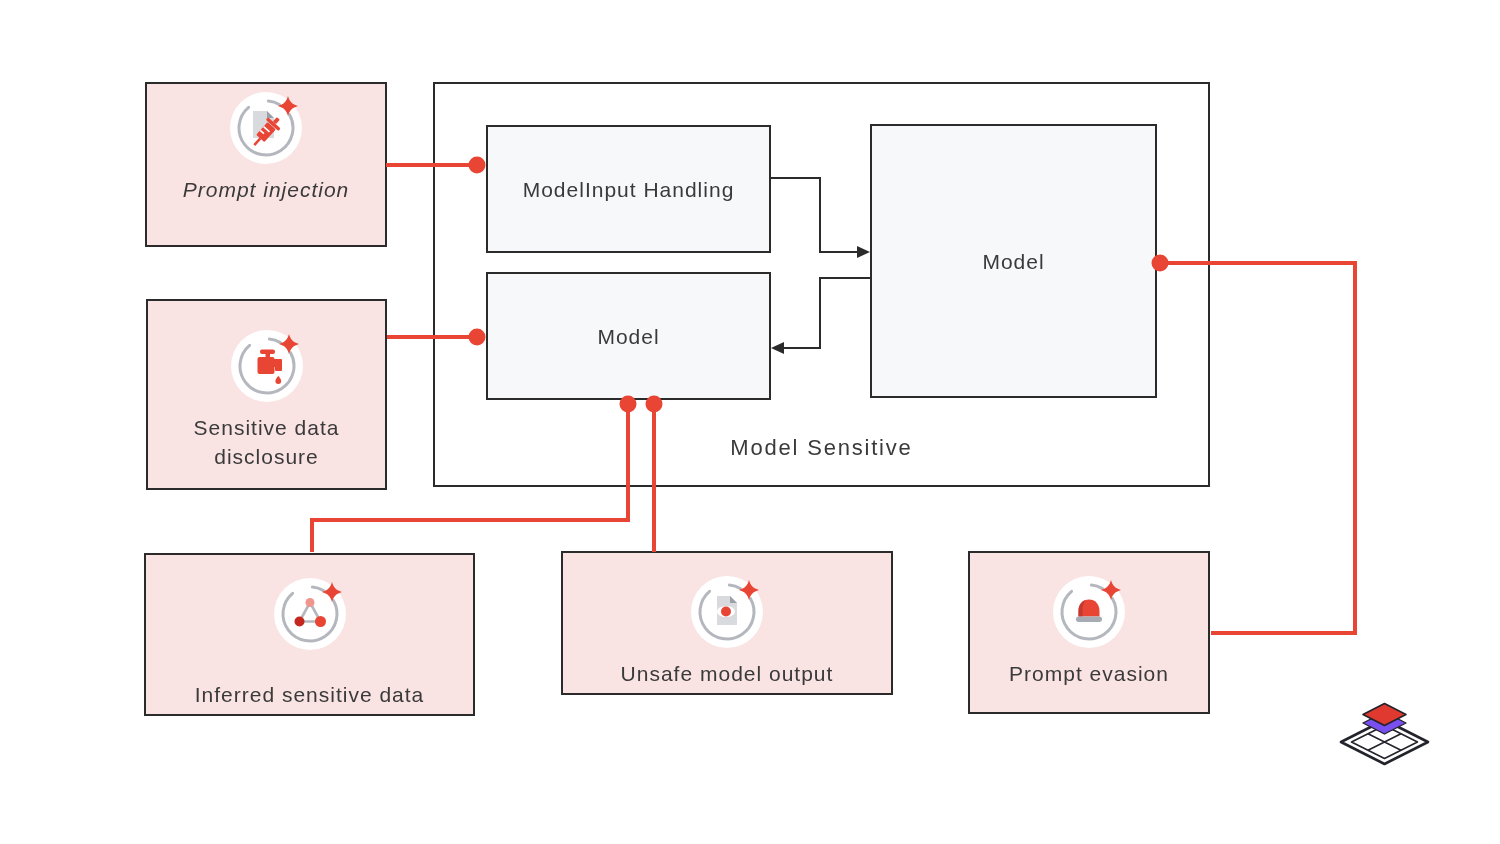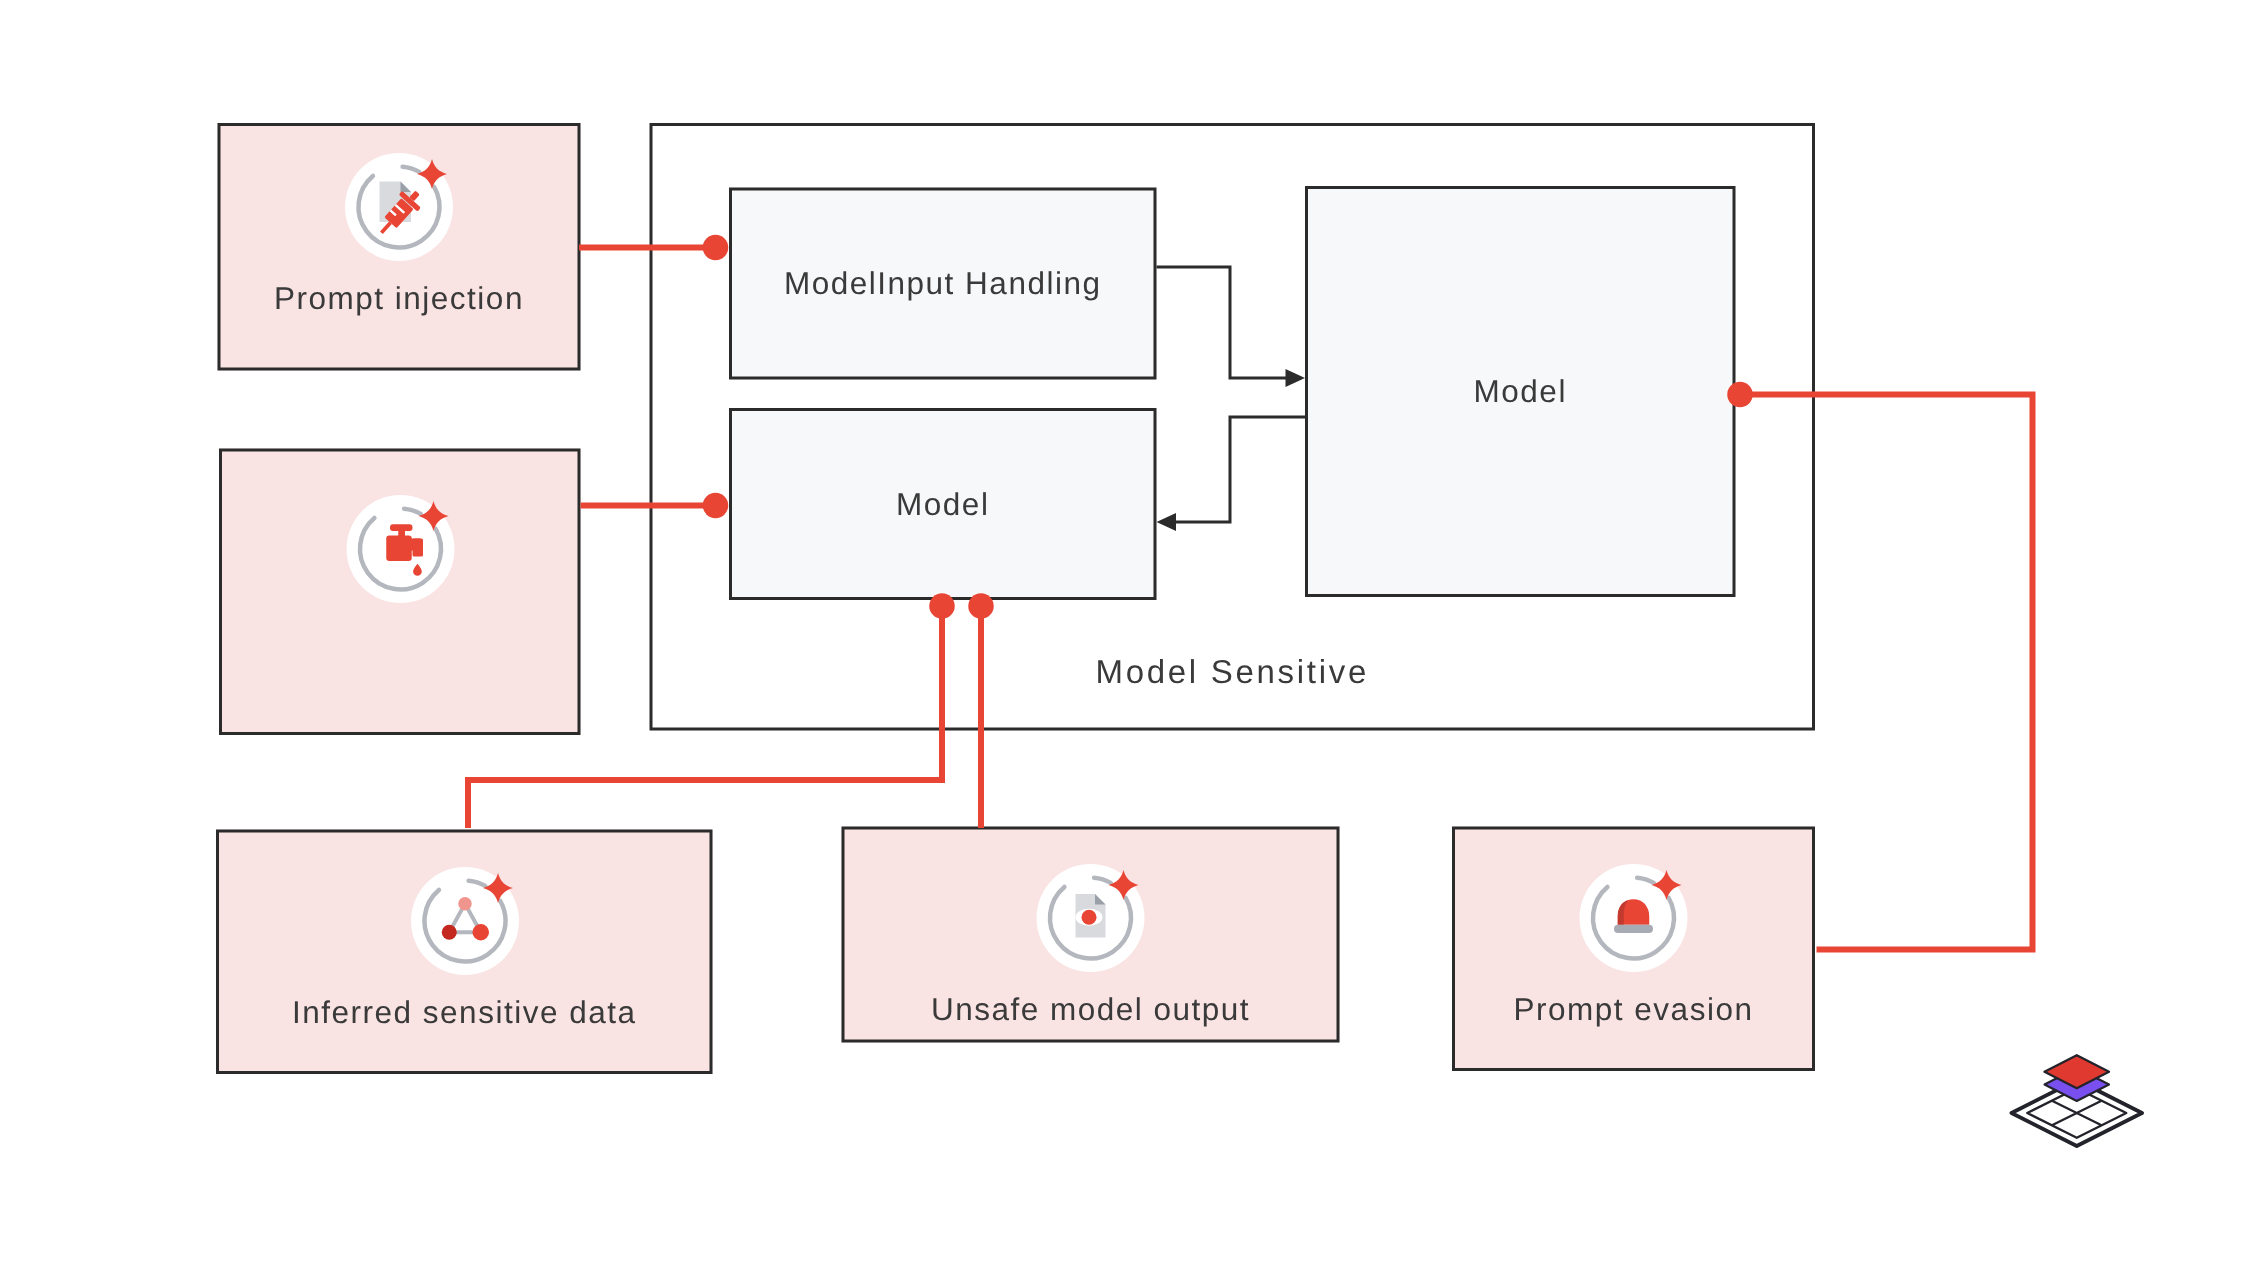--- a/index.html
+++ b/index.html
@@ -35,21 +35,21 @@
   }
   .outer-box{background:transparent;}
   .group-label{
     position:absolute;left:0;right:0;bottom:24px;text-align:center;
     font-size:22px;letter-spacing:1.8px;color:var(--text-dark);
   }
   .threat-label{
     font-size:21px;letter-spacing:1px;line-height:29px;text-align:center;
     padding:0 10px;
   }
-  .pad-a{padding-top:16px;}   
+  .pad-a{padding-top:6px;font-style:italic;}   
   .pad-b{padding-top:27px;}   
   .pad-c{padding-top:21px;}   
   .icon-wrap{margin-bottom:9px;line-height:0;}
   .icon-bg{fill:#ffffff;}
   .icon-arc{stroke:var(--arc-gray);stroke-width:3;fill:none;stroke-linecap:round;}
   .icon-red{fill:var(--accent-red);}
   .icon-doc{fill:var(--doc-gray);}
   .icon-fold{fill:var(--fold-gray);}
   .icon-tri{stroke:var(--arc-gray);stroke-width:2.6;fill:none;stroke-linejoin:round;}
   .connector-layer{position:absolute;left:0;top:0;pointer-events:none;}
@@ -110,23 +110,24 @@
         <path class="icon-arc" d="M40.4 11.1 A27 27 0 0 1 51.5 14.6"></path>
         <rect class="icon-red" x="31" y="21.5" width="15" height="4.5" rx="2"></rect>
         <rect class="icon-red" x="36.5" y="24" width="4.5" height="7"></rect>
         <rect class="icon-red" x="28.5" y="29" width="17" height="17" rx="2"></rect>
         <rect class="icon-red" x="43" y="31" width="9" height="8" rx="1"></rect>
         <rect class="icon-red" x="46" y="31" width="7" height="12" rx="1"></rect>
         <path class="icon-red" d="M49.5 48 C51.2 50.2 52.2 51.6 52.2 53 a2.9 2.9 0 1 1 -5.8 0 c0-1.4 1-2.8 2.8-5 Z"></path>
         <path class="icon-red" d="M60 6 C61.5 11.5 64.5 14.5 70 16 C64.5 17.5 61.5 20.5 60 26 C58.5 20.5 55.5 17.5 50 16 C55.5 14.5 58.5 11.5 60 6 Z"></path>
       </svg>
     </span>
-  </div>
-
-  <div class="box threat-card pad-c" style="left:144px;top:553px;width:331px;height:163px;">
+    <span class="threat-label" style="max-width:200px;">Sensitive data disclosure</span>
+  </div>
+
+  <div class="box threat-card pad-c" style="left:144px;top:553px;width:331px;height:163px;gap:19px;">
     <span class="icon-wrap">
       <svg width="76" height="76" viewBox="0 0 76 76">
         <circle class="icon-bg" cx="38" cy="38" r="36"></circle>
         <path class="icon-arc" d="M61.4 24.5 A27 27 0 1 1 20.6 17.3"></path>
         <path class="icon-arc" d="M40.4 11.1 A27 27 0 0 1 51.5 14.6"></path>
         <path class="icon-tri" d="M38 26.5 L27.5 45.5 H48.5 Z"></path>
         <circle cx="38" cy="26.5" r="4.5" fill="var(--dot-light)"></circle>
         <circle cx="27.5" cy="45.5" r="5" fill="var(--dot-dark)"></circle>
         <circle cx="48.5" cy="45.5" r="5.5" fill="var(--accent-red)"></circle>
         <path class="icon-red" d="M60 6 C61.5 11.5 64.5 14.5 70 16 C64.5 17.5 61.5 20.5 60 26 C58.5 20.5 55.5 17.5 50 16 C55.5 14.5 58.5 11.5 60 6 Z"></path>

